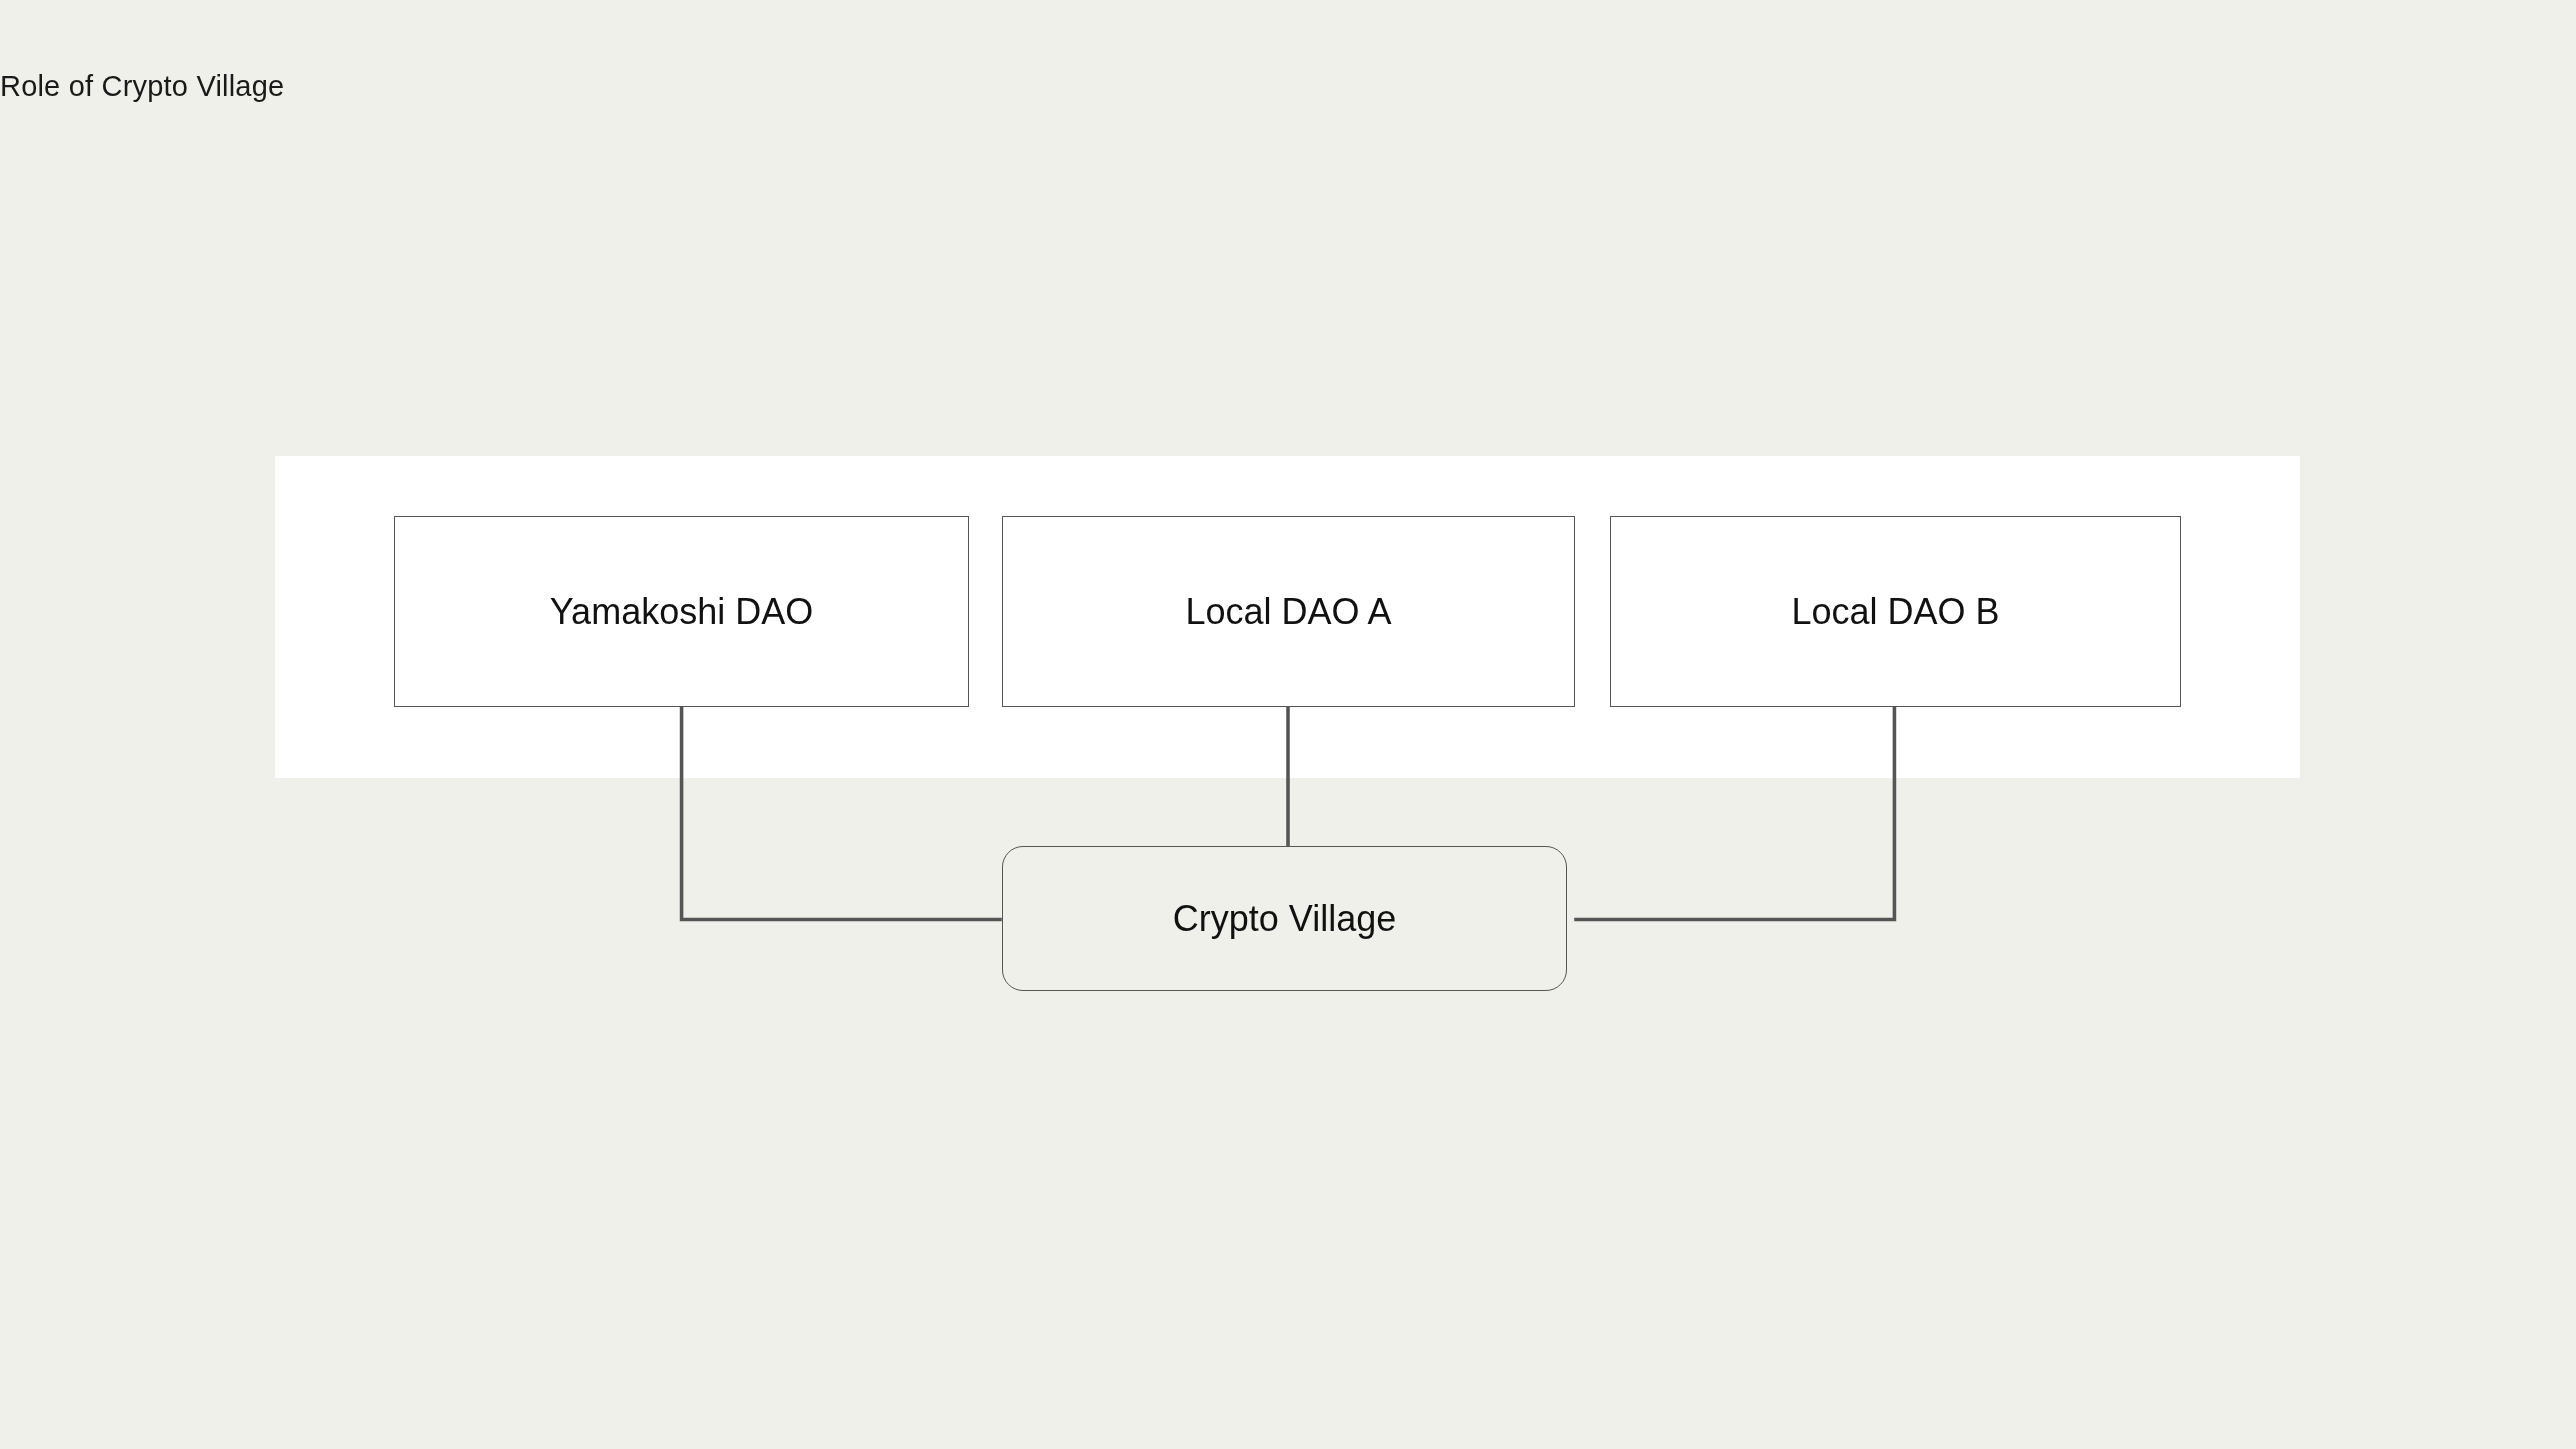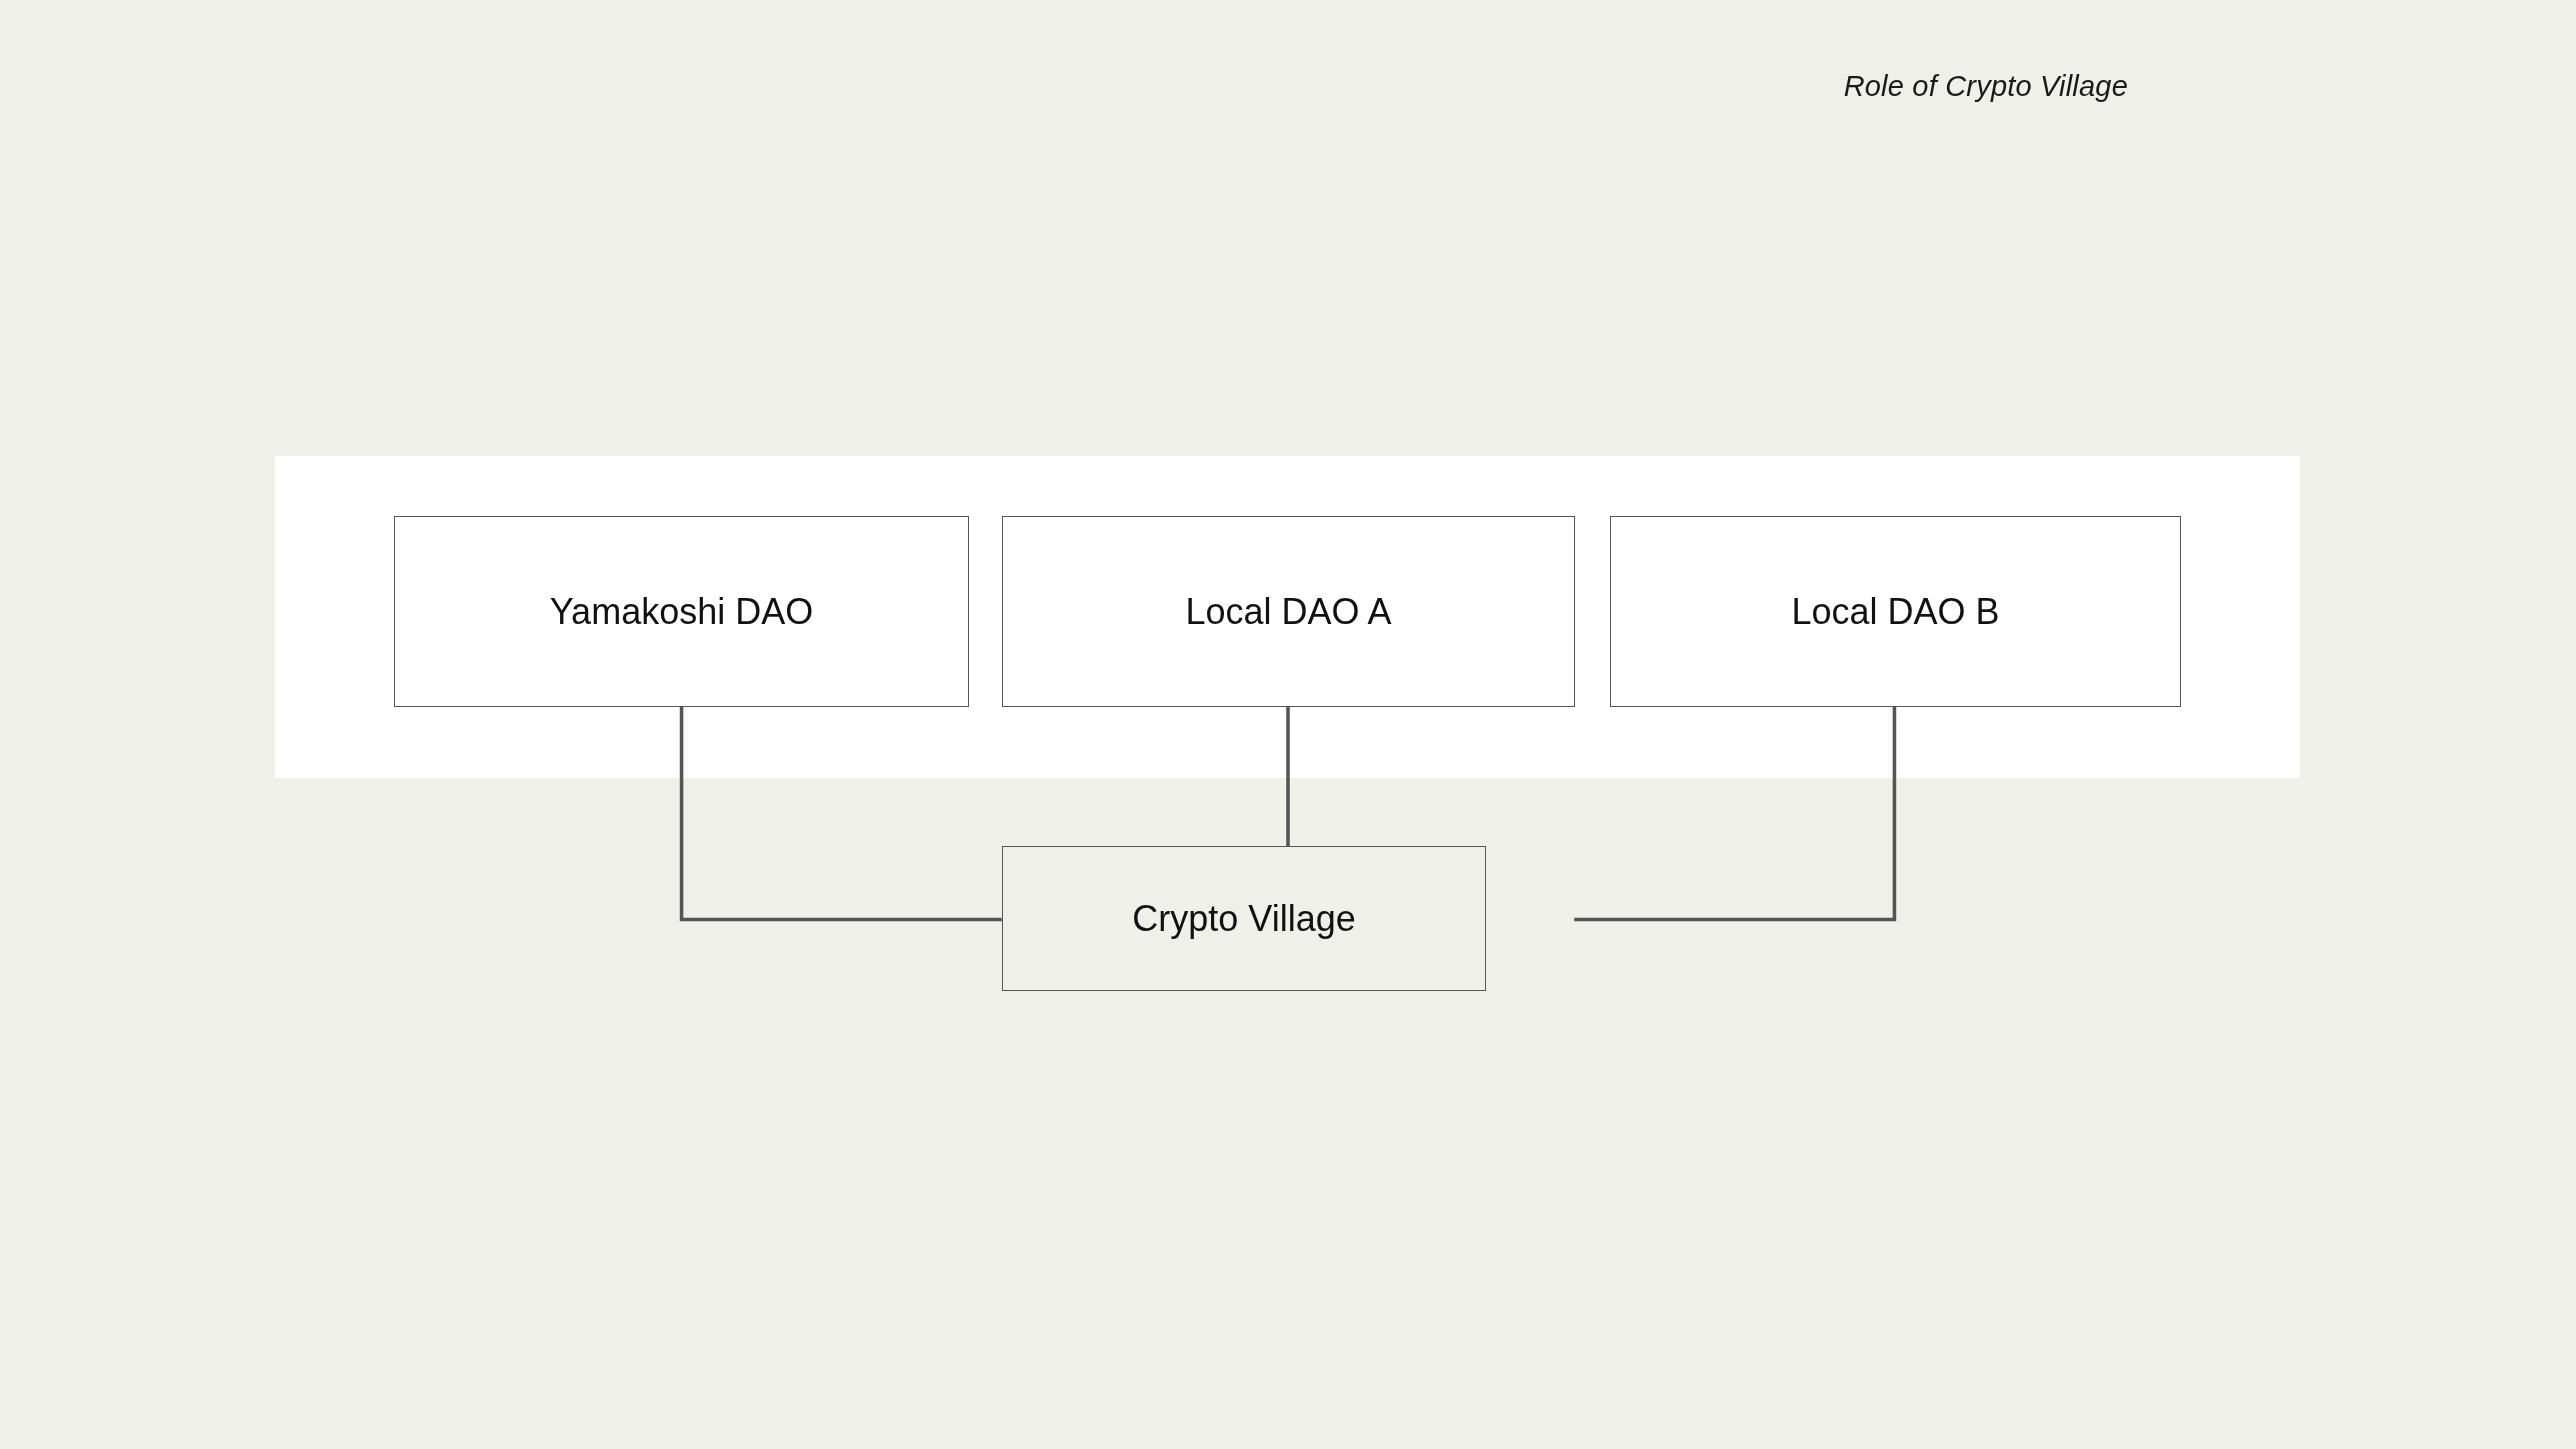--- a/index.html
+++ b/index.html
@@ -22,28 +22,27 @@
     width: 2576px;
     height: 1449px;
   }
 
   
   .diagram-title {
     position: absolute;
     left: 0;
     top: 68px;
     width: 2128px;
-    text-align: right;
+    text-align: left;
     font-size: 29px;
     line-height: 36px;
     color: #1a1a1a;
     font-weight: 400;
     letter-spacing: 0.2px;
     white-space: pre;
-    font-style: italic;
   }
 
   
   .cluster-band {
     position: absolute;
     left: 275px;
     top: 456px;
     width: 2025px;
     height: 322px;
     background: #ffffff;
@@ -75,21 +74,21 @@
   .node.dao {
     background: #ffffff;
   }
   .node.village {
     background: #f0f0ea;
   }
 
   .node-yamakoshi { left: 394px;  top: 516px; width: 575px; height: 191px; text-align: center; }
   .node-local-a   { left: 1002px; top: 516px; width: 573px; height: 191px; }
   .node-local-b   { left: 1610px; top: 516px; width: 571px; height: 191px; }
-  .node-village   { left: 1002px; top: 846px; width: 484px; height: 145px; }
+  .node-village   { left: 1002px; top: 846px; width: 565px; height: 145px; border-radius: 21px; }
 </style>
 </head>
 <body>
 
 <div id="stage">
 
   <div class="diagram-title">Role of Crypto Village</div>
 
   <div class="cluster-band"></div>
 

